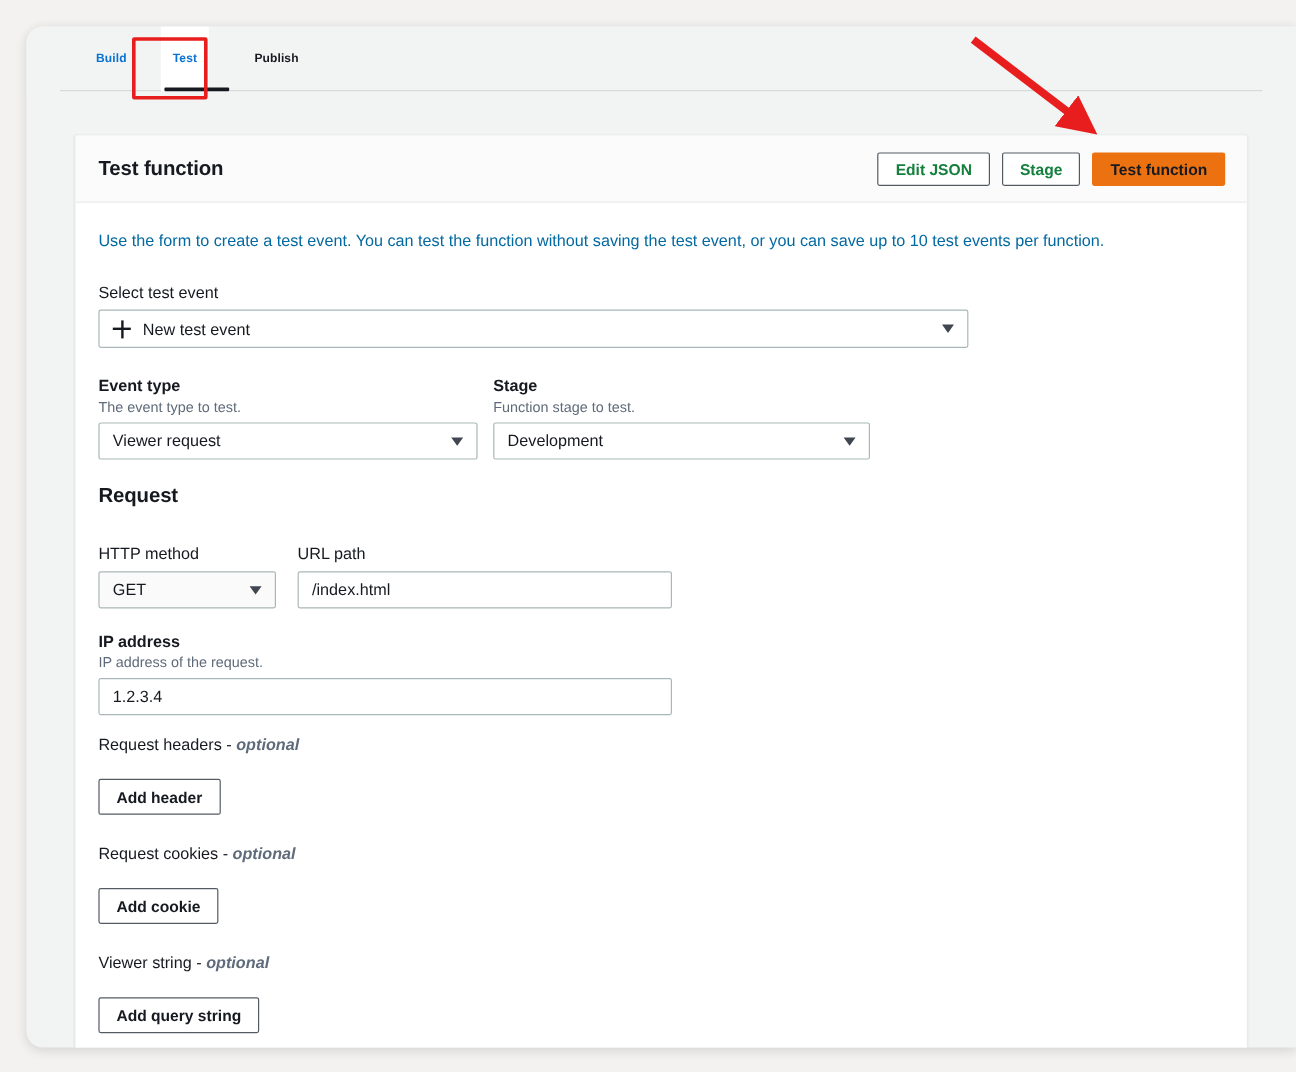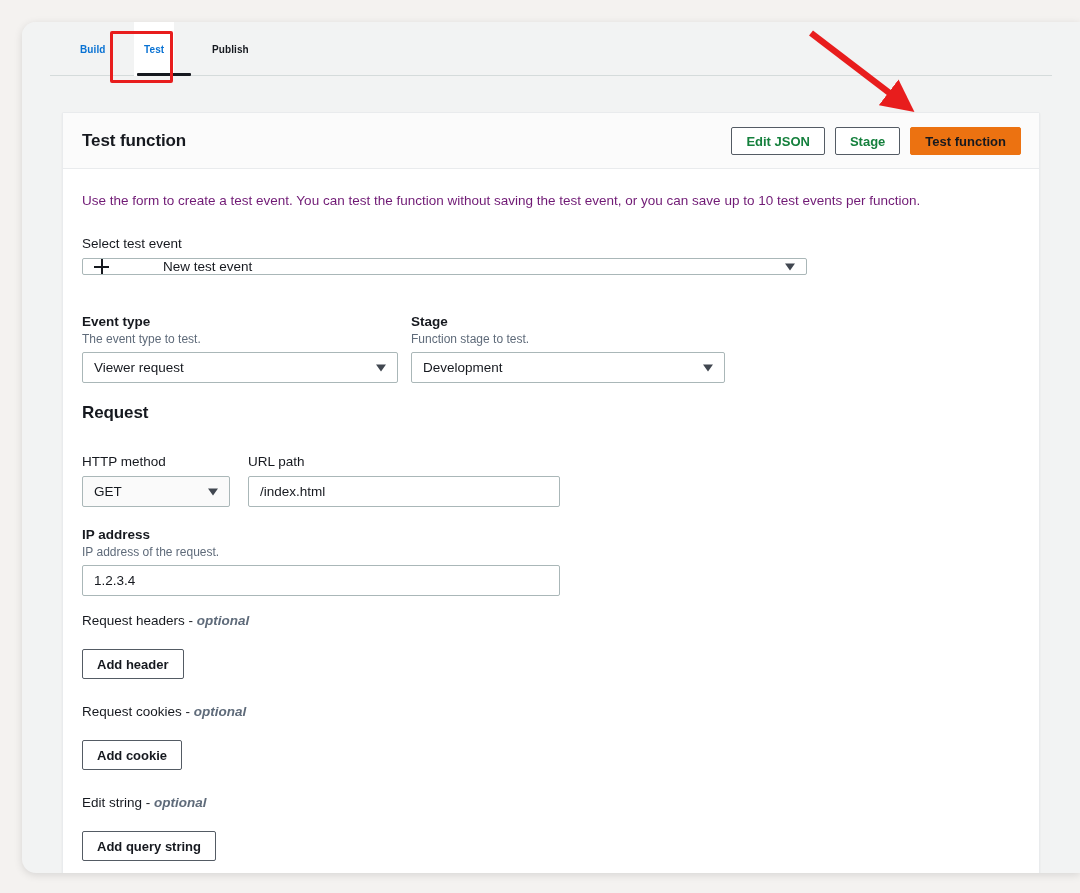--- a/index.html
+++ b/index.html
@@ -114,21 +114,21 @@
     color: #16191f;
   }
 
   
   .panel-body { position: relative; padding: 0; }
   .intro {
     position: absolute;
     left: 19px; top: 23px;
     width: 920px;
     font-size: 13.5px;
-    color: #701a75;
+    color: #0369a1;
     line-height: 18px;
   }
 
   .field-label {
     font-size: 13.5px;
     color: #16191f;
     line-height: 17px;
   }
   .field-label.bold { font-weight: bold; }
   .field-desc {
@@ -246,21 +246,21 @@
           <button class="btn btn-primary">Test function</button>
         </div>
       </div>
 
       <div class="panel-body">
 
         <div class="intro">Use the form to create a test event. You can test the function without saving the test event, or you can save up to 10 test events per function.</div>
 
         <div class="abs" style="left:19px; top:66px; width:725px;">
           <div class="field-label">Select test event</div>
-          <div class="select" style="margin-top:6px; height:17px;gap:44px;">
+          <div class="select" style="margin-top:6px; height:32px;">
             <span class="plus-icon"></span>
             <span>New test event</span>
             <span class="caret"></span>
           </div>
         </div>
 
         <div class="abs" style="left:19px; top:144px; width:316px;">
           <div class="field-label bold">Event type</div>
           <div class="field-desc">The event type to test.</div>
           <div class="select" style="margin-top:5px;">
@@ -312,21 +312,21 @@
 
         <div class="abs" style="left:19px; top:534px;">
           <div class="field-label">
             <span>Request cookies</span><span> - </span><span class="optional-tag">optional</span>
           </div>
           <button class="sm-btn" style="margin-top:20px;">Add cookie</button>
         </div>
 
         <div class="abs" style="left:19px; top:625px;">
           <div class="field-label">
-            <span>Edit string</span><span> - </span><span class="optional-tag">optional</span>
+            <span>Viewer string</span><span> - </span><span class="optional-tag">optional</span>
           </div>
           <button class="sm-btn" style="margin-top:20px;">Add query string</button>
         </div>
 
       </div>
     </div>
   </div>
 
   <div class="anno-box"></div>
 

